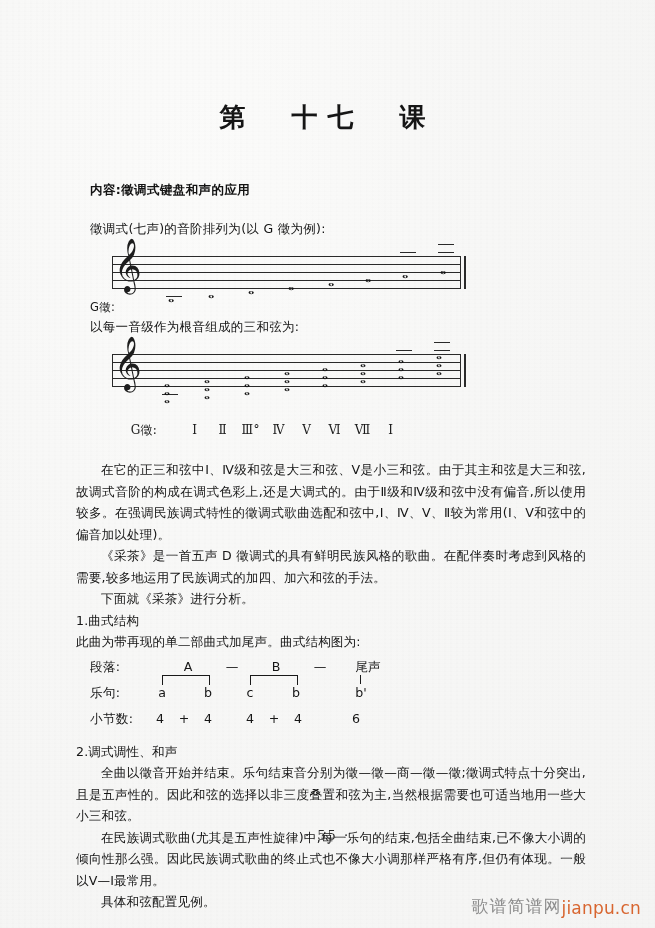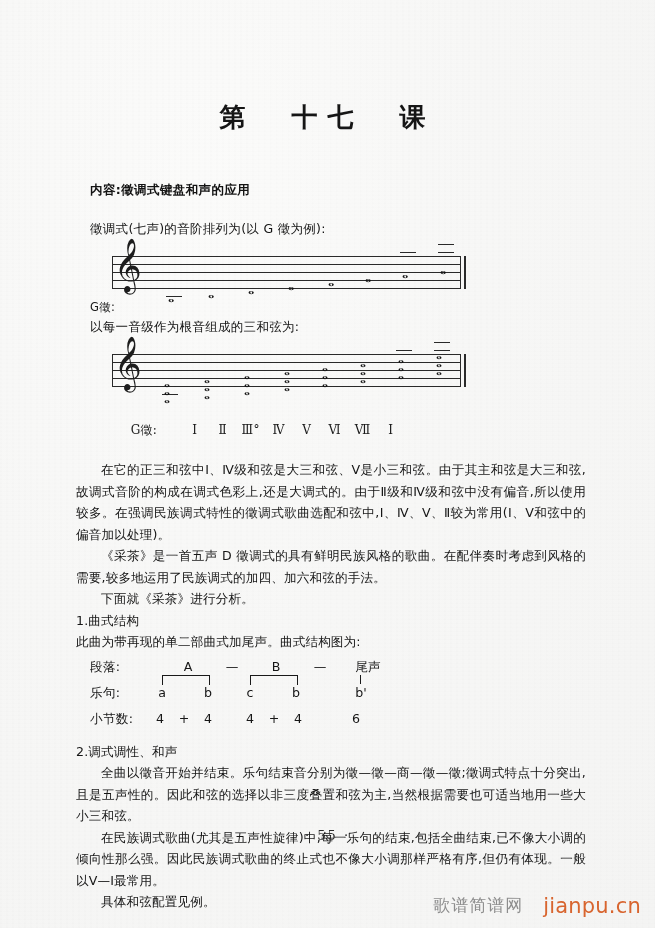--- a/index.html
+++ b/index.html
@@ -234,33 +234,33 @@
     font-size: 13px;
     font-family: "DejaVu Serif", "Liberation Serif", serif;
     color: #2a2a2a;
     letter-spacing: 2px;
   }
   .watermark {
     position: absolute;
     right: 14px;
     bottom: 10px;
     display: flex;
-    align-items: flex-start;
-    gap: 20px;
+    align-items: flex-end;
+    gap: 0;
     z-index: 6;
   }
   .watermark .wm-cn {
     font-family: "DejaVu Serif", "Liberation Serif", serif;
     font-size: 17px;
     color: #8d8d8d;
     letter-spacing: 1px;
   }
   .watermark .wm-en {
     font-family: "DejaVu Sans", sans-serif;
-    font-size: 21px;
+    font-size: 17px;
     color: #d8652f;
     letter-spacing: .2px;
   }
 </style>
 </head>
 <body>
 
 <div id="page">
 
   <div class="lesson-title">第　十七　课</div>

